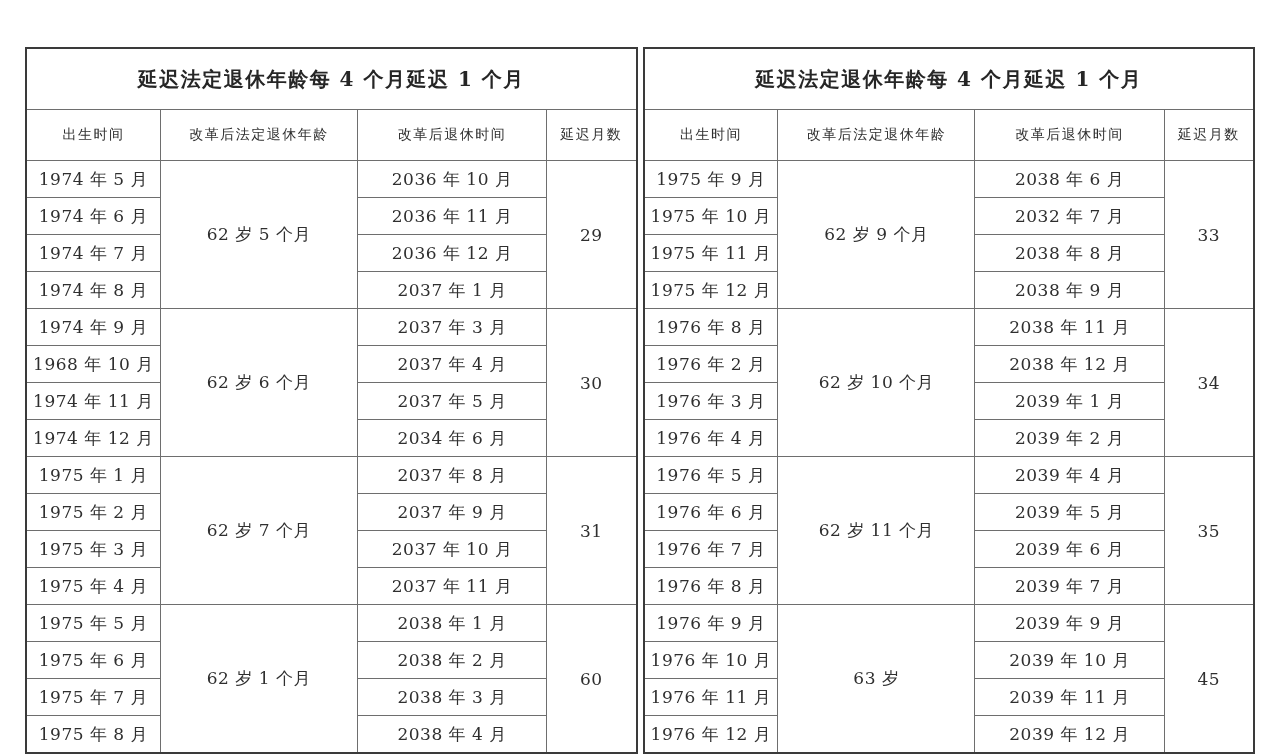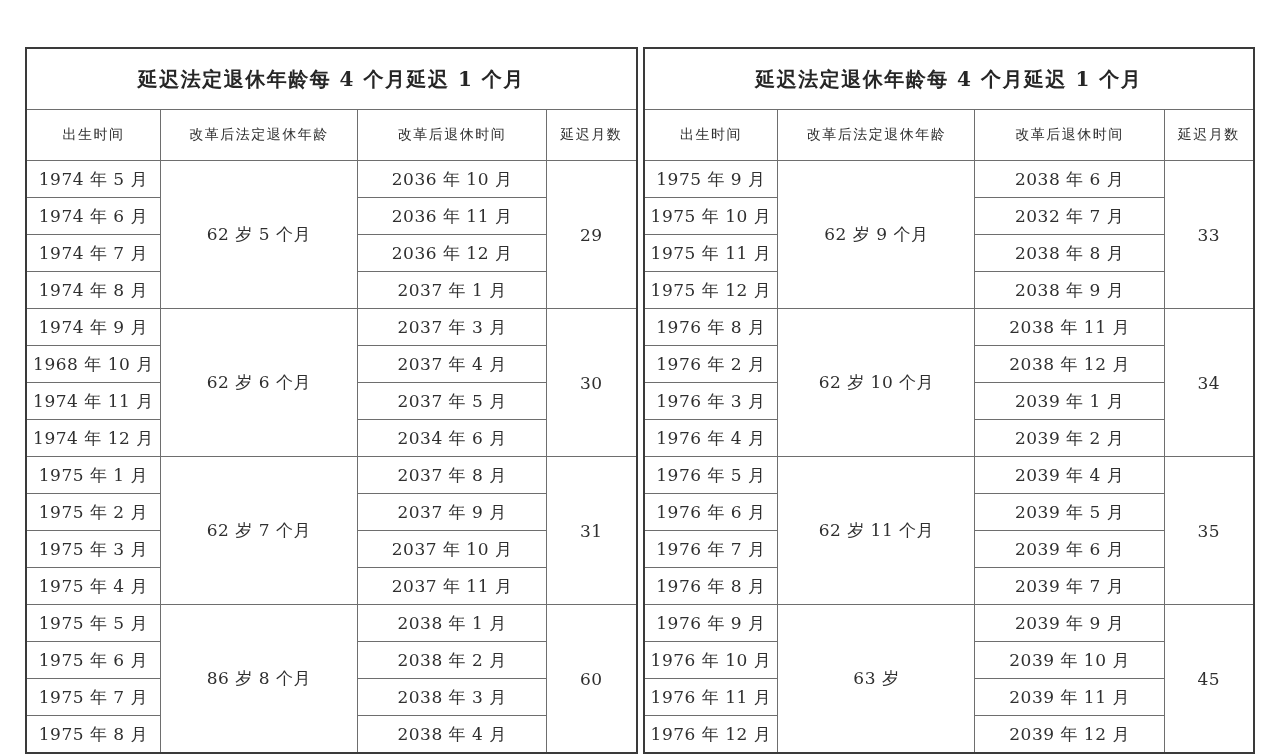--- a/index.html
+++ b/index.html
@@ -134,21 +134,21 @@
         <tr>
           <td class="c-birth">1975 年 3 月</td>
           <td class="c-retire">2037 年 10 月</td>
         </tr>
         <tr>
           <td class="c-birth">1975 年 4 月</td>
           <td class="c-retire">2037 年 11 月</td>
         </tr>
         <tr>
           <td class="c-birth">1975 年 5 月</td>
-          <td class="c-age" rowspan="4">86 岁 8 个月</td>
+          <td class="c-age" rowspan="4">62 岁 1 个月</td>
           <td class="c-retire">2038 年 1 月</td>
           <td class="c-delay" rowspan="4">60</td>
         </tr>
         <tr>
           <td class="c-birth">1975 年 6 月</td>
           <td class="c-retire">2038 年 2 月</td>
         </tr>
         <tr>
           <td class="c-birth">1975 年 7 月</td>
           <td class="c-retire">2038 年 3 月</td>

